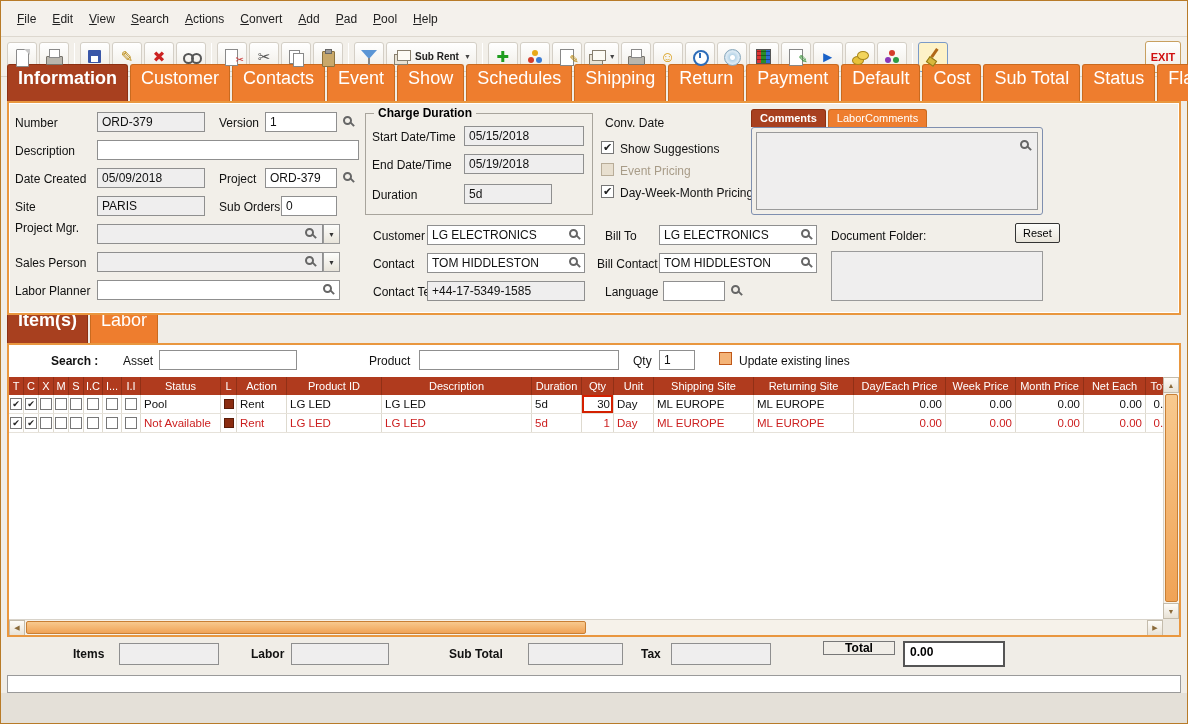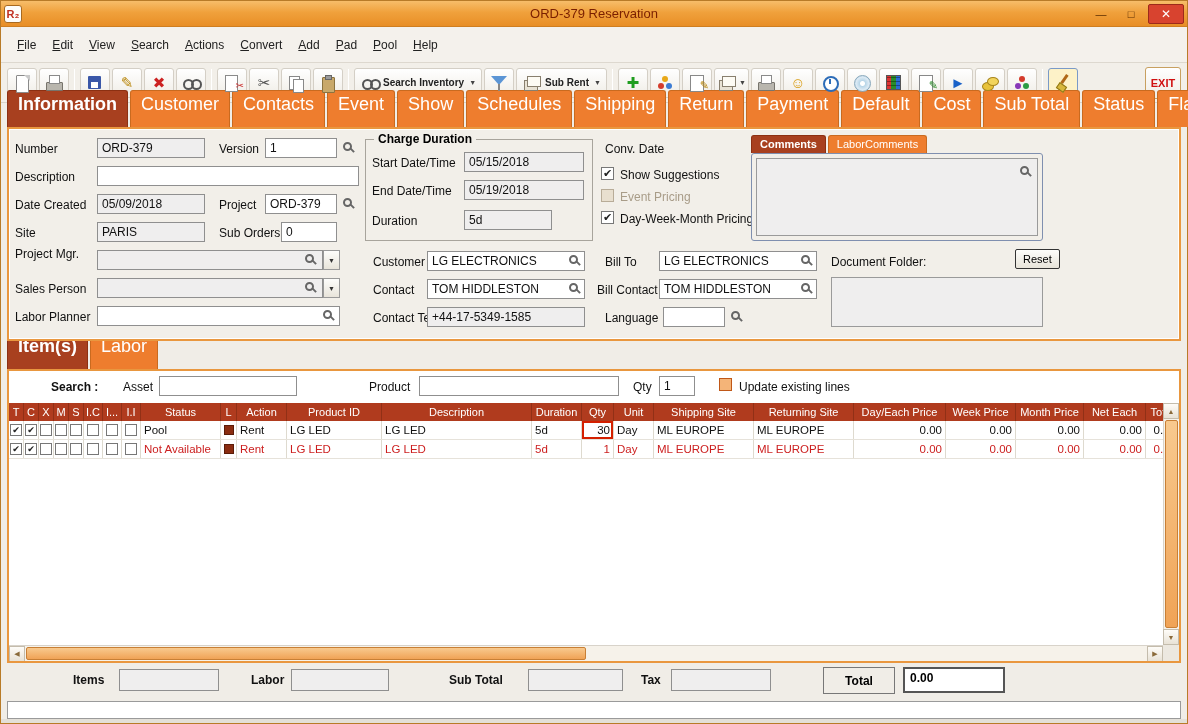--- a/index.html
+++ b/index.html
@@ -114,38 +114,29 @@
   .vscroll { position:absolute; right:0; top:32px; bottom:16px; width:16px; background:#f6f2ea; border-left:1px solid #d8d3ca; }
   .hscroll { position:absolute; left:0; right:16px; bottom:0; height:16px; background:#f6f2ea; border-top:1px solid #d8d3ca; }
   .sbtn { position:absolute; width:16px; height:16px; background:linear-gradient(#fefcf8,#e8e2d6); border:1px solid #c4bcac; font-size:7px; color:#8a6a3a; display:flex; align-items:center; justify-content:center; }
   .sthumb { position:absolute; background:linear-gradient(#f8c98e,#f0a356); border:1px solid #c87f35; border-radius:2px; }
   .scorner { position:absolute; right:0; bottom:0; width:16px; height:16px; background:#ece8e0; }
 
   
   .totals { position:relative; height:34px; background:#f0ede7; flex:0 0 auto; }
   .tot-fld { position:absolute; border:1px solid #8f8f8f; background:#efeeee; height:22px; font-size:12px; padding:2px 5px; }
   .tot-fld.total { background:#fff; border:2px solid #555; height:26px; font-weight:bold; }
-  .tot-lblbox { position:absolute; border:1px solid #777; height:27px; display:flex; align-items:center; justify-content:center; font-weight:bold; font-size:12px; background:#f0ede7; }
+  .tot-lblbox { position:absolute; border:1px solid #777; height:14px; display:flex; align-items:center; justify-content:center; font-weight:bold; font-size:12px; background:#f0ede7; }
   .statusbar { margin:4px 6px 0; height:18px; background:#fff; border:1px solid #9a9a9a; flex:0 0 auto; }
   .bottomstrip { flex:1; background:#e4e0d8; }
 </style>
 </head>
 <body>
 
 <div class="window">
 
-  <div class="titlebar">
-    <span class="app-logo">R₂</span>
-    <span class="title">ORD-379 Reservation</span>
-    <div class="win-controls">
-      <span class="wbtn">—</span>
-      <span class="wbtn">□</span>
-      <span class="wbtn close">✕</span>
-    </div>
-  </div>
 
   <div class="menubar" id="menubar">
       <span class="menu-item"><u>F</u>ile</span>
       <span class="menu-item"><u>E</u>dit</span>
       <span class="menu-item"><u>V</u>iew</span>
       <span class="menu-item"><u>S</u>earch</span>
       <span class="menu-item"><u>A</u>ctions</span>
       <span class="menu-item"><u>C</u>onvert</span>
       <span class="menu-item"><u>A</u>dd</span>
       <span class="menu-item"><u>P</u>ad</span>
@@ -180,25 +171,20 @@
       <button class="tbtn">
         <span class="icn" style="color: rgb(85, 85, 85);">✂</span>
       </button>
       <button class="tbtn">
         <span class="icn s-copy"></span>
       </button>
       <button class="tbtn">
         <span class="icn s-paste"></span>
       </button>
       <span class="tsep"></span>
-      <button class="tbtn tbtn-wide">
-        <span class="icn s-binoc"></span>
-        <span class="tlabel">Search Inventory</span>
-        <span class="tarrow">▼</span>
-      </button>
       <button class="tbtn">
         <span class="icn s-funnel"></span>
       </button>
       <button class="tbtn tbtn-wide">
         <span class="icn s-cards"></span>
         <span class="tlabel">Sub Rent</span>
         <span class="tarrow">▼</span>
       </button>
       <span class="tsep"></span>
       <button class="tbtn">

